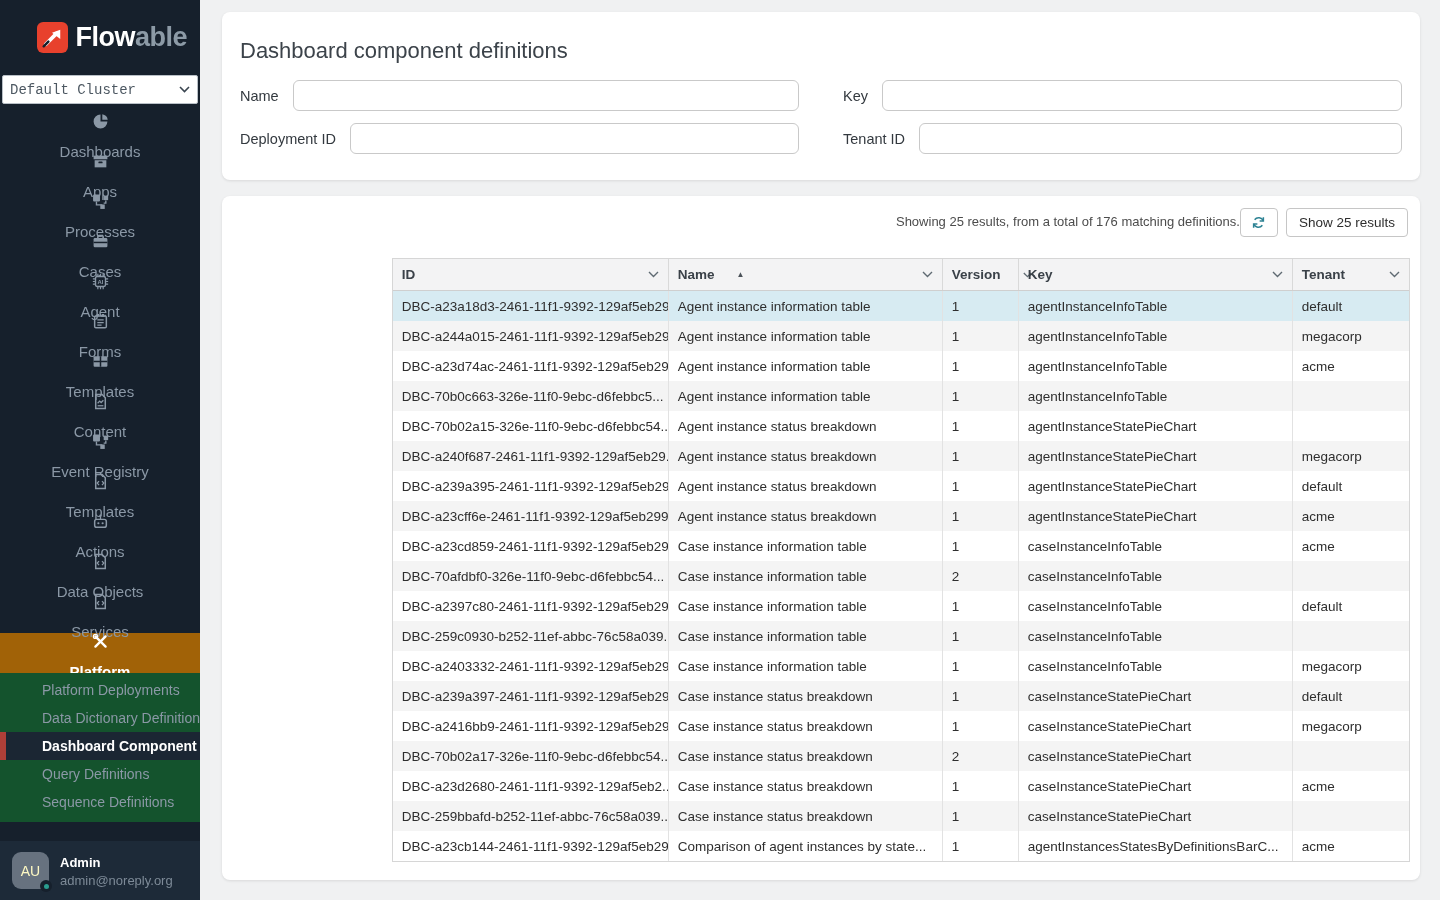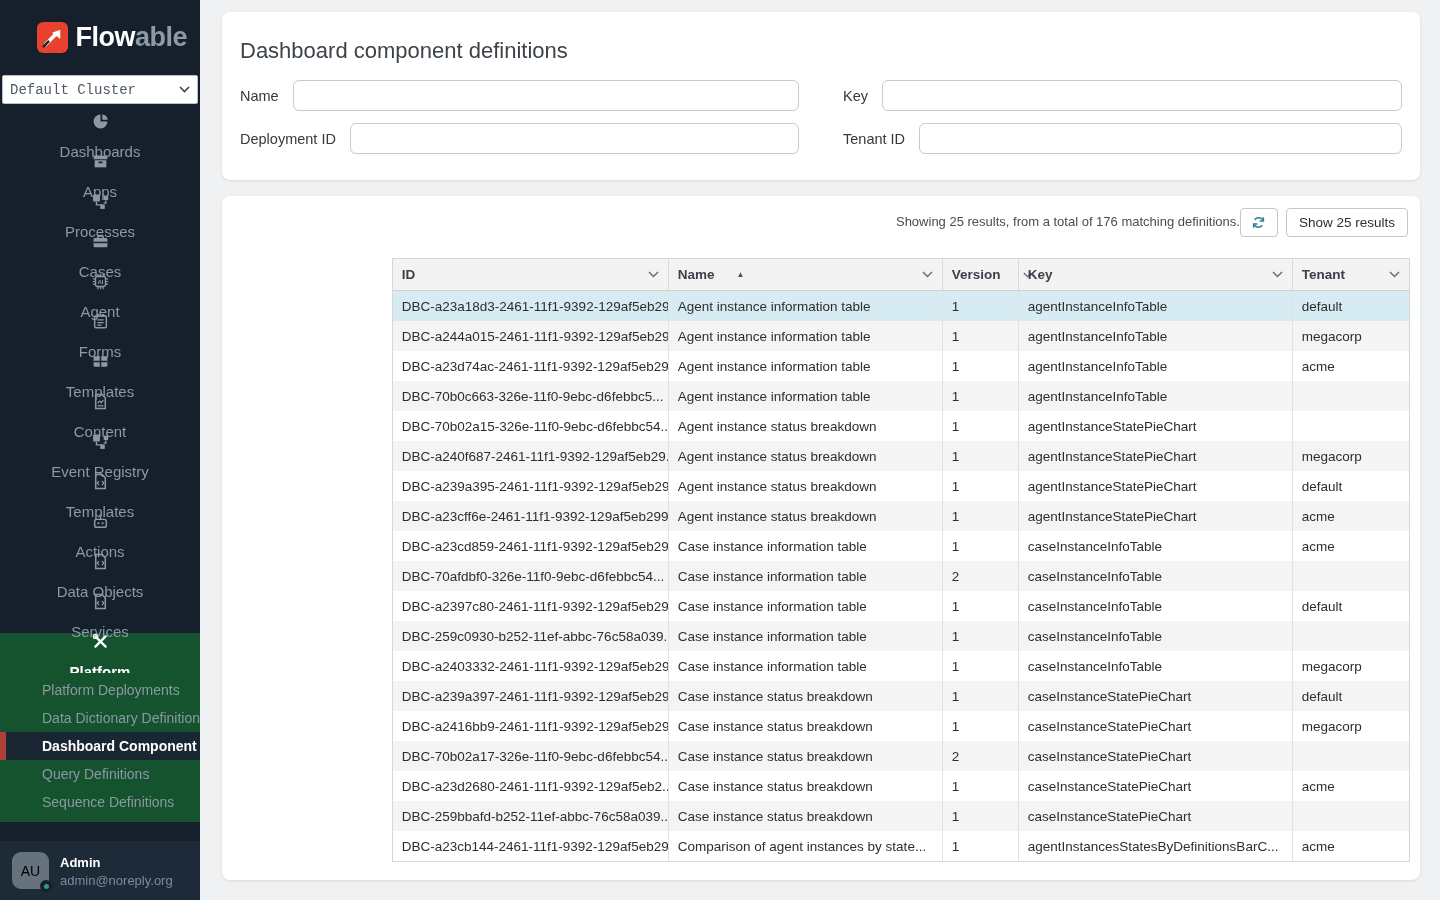--- a/index.html
+++ b/index.html
@@ -27,38 +27,38 @@
     background:#fff; border:1px solid #b9c0c7; border-radius:2px;
     font-family:Liberation Mono, monospace; font-size:14px; color:#4d5862; padding:0 24px 0 7px;
   }
   .select-wrap .sel-chev { position:absolute; right:8px; top:11px; pointer-events:none; }
   .nav { padding:9px 0 0; }
   .nav-item {
     height:40px; display:flex; align-items:center; gap:13px;
     padding:0 15px; font-size:15px; cursor:pointer; white-space:nowrap;flex-direction:column;
   }
   .nav-item .nav-icon { width:17px; height:17px; display:flex; align-items:center; justify-content:center; flex:0 0 17px; }
-  .nav-item.active { background:#14532d; color:#ffffff; font-weight:bold; }
+  .nav-item.active { background:#a16207; color:#ffffff; font-weight:bold; }
   .submenu { background:#14532d; padding:3px 0 6px; }
   .submenu-item {
     height:28px; display:flex; align-items:center;
     padding:0 4px 0 42px; font-size:14px; color:#8b98a6;
     white-space:nowrap; overflow:hidden; cursor:pointer;
   }
   .submenu-item.active {
     color:#fff; font-weight:bold; background:#1b2633;
     border-left:6px solid #ae3f38; padding-left:36px;
   }
   .user {
     margin-top:auto; background:#1d2a38; height:59px;
     display:flex; align-items:center; gap:11px; padding:0 12px;
   }
   .avatar {
     position:relative; width:37px; height:37px; border-radius:9px;
-    background:#67727f; color:#000000; font-size:14px;
+    background:#67727f; color:#fef9c3; font-size:14px;
     display:flex; align-items:center; justify-content:center; flex:0 0 37px;text-align:center;
   }
   .status-dot {
     position:absolute; right:-3px; bottom:-3px; width:12px; height:12px; border-radius:50%;
     background:#16202c; display:flex; align-items:center; justify-content:center;
   }
   .status-dot::after { content:""; width:5px; height:5px; border-radius:50%; background:#2a9d8f; }
   .user-meta { overflow:hidden; }
   .user-name { color:#fff; font-weight:bold; font-size:13px; line-height:19px; }
   .user-email { color:#7d8a97; font-size:13px; line-height:17px; white-space:nowrap; }

